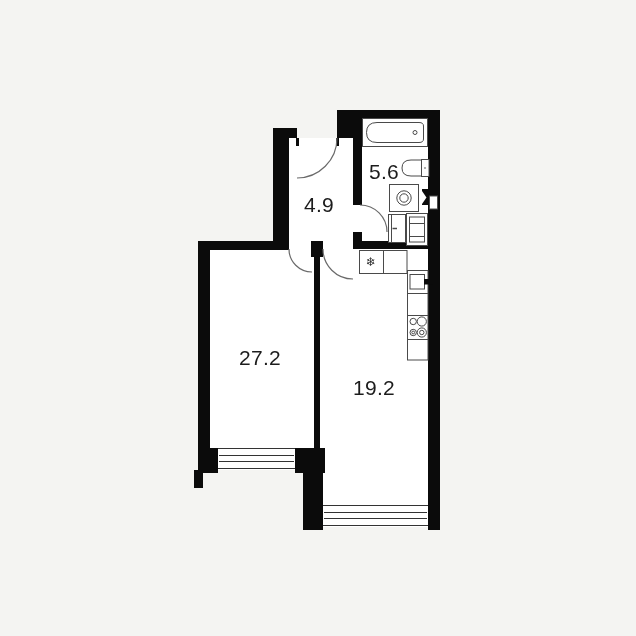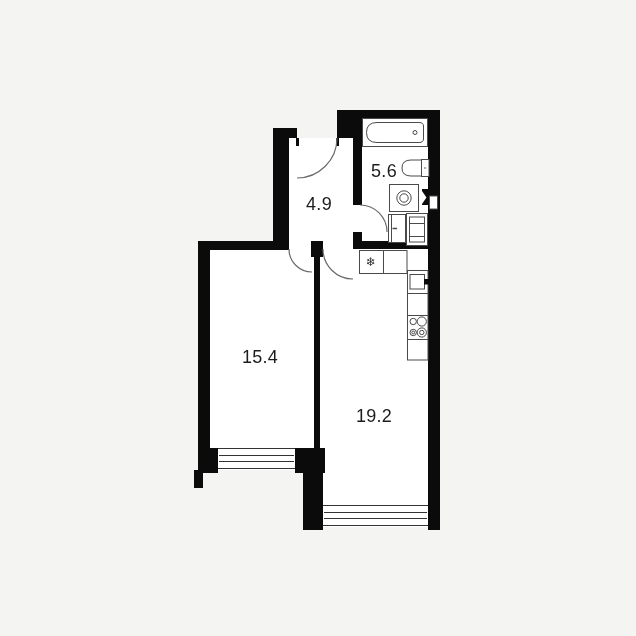--- a/index.html
+++ b/index.html
@@ -8,30 +8,30 @@
     background:#f4f4f2;
     font-family:"Liberation Sans","DejaVu Sans",sans-serif;
     position:relative;
     overflow:hidden;
   }
   .stage{position:absolute;inset:0;}
   .stage svg{position:absolute;left:0;top:0;}
   .room-label{
     position:absolute;
     transform:translate(-50%,-50%);
-    font-size:18px;
+    font-size:21px;
     color:#1c1c1c;
     letter-spacing:.3px;
     white-space:nowrap;
     line-height:1;
   }
   .label-hallway{left:319px;top:204px;}
   .label-bathroom{left:384px;top:171px;}
   .label-bedroom{left:260px;top:357px;}
-  .label-kitchen{left:374px;top:416px;text-align:right;}
+  .label-kitchen{left:374px;top:387px;text-align:right;}
   .fridge-glyph{
     position:absolute;
     left:371px;top:262px;
     transform:translate(-50%,-50%);
     font-size:12px;
     color:#2e2e2e;
     line-height:1;
   }
 </style>
 </head>
@@ -153,18 +153,18 @@
         <circle cx="413.2" cy="332.5" r="3.2"></circle>
         <circle cx="413.2" cy="332.5" r="1.4"></circle>
         <circle cx="421.8" cy="332.5" r="4.6"></circle>
         <circle cx="421.8" cy="332.5" r="2.2"></circle>
       </g>
     </g>
   </svg>
 
   <div class="room-label label-hallway">4.9</div>
   <div class="room-label label-bathroom">5.6</div>
-  <div class="room-label label-bedroom">15.4</div>
+  <div class="room-label label-bedroom">27.2</div>
   <div class="room-label label-kitchen">19.2</div>
 
   <div class="fridge-glyph">❄</div>
 
 </div>
 
 </body></html>

